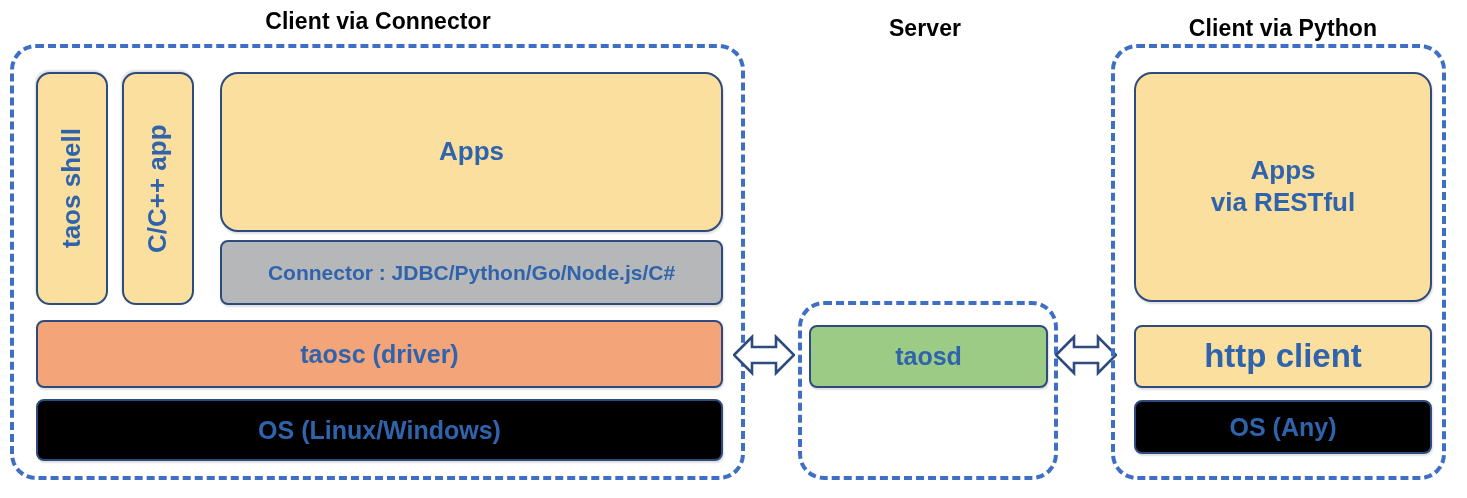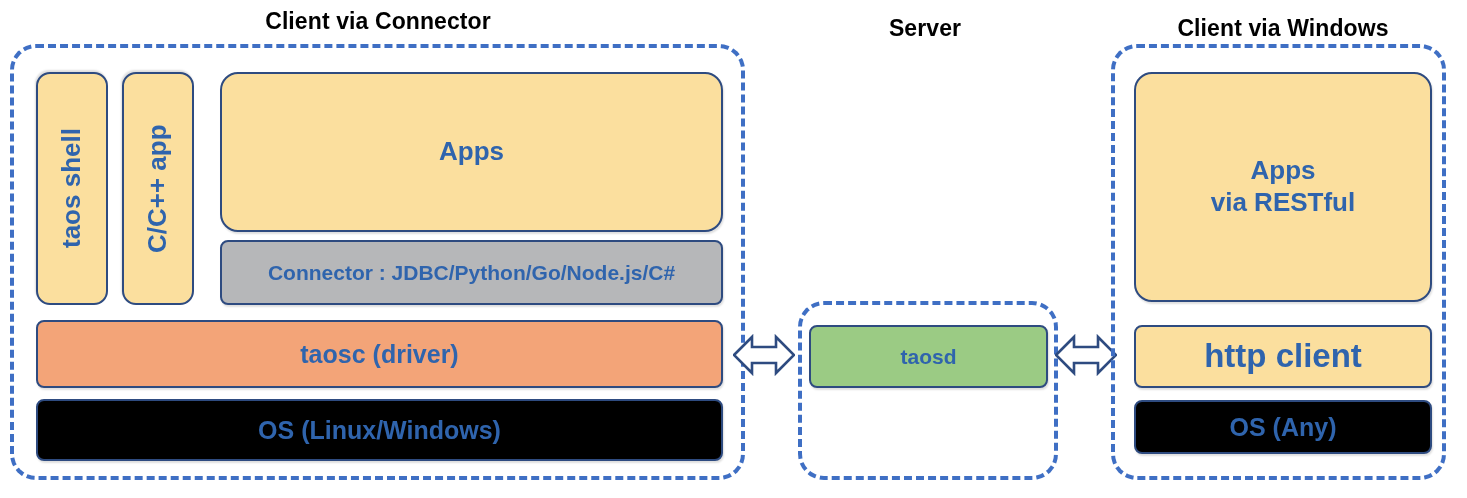--- a/index.html
+++ b/index.html
@@ -79,21 +79,21 @@
 </style>
 </head>
 <body>
 
 <div id="diagram">
 
   <div class="caption" style="left:378px; top:8px;">Client via Connector</div>
 
   <div class="caption" style="left:925px; top:15px;text-align:center;">Server</div>
 
-  <div class="caption" style="left:1283px; top:15px;">Client via Windows</div>
+  <div class="caption" style="left:1283px; top:15px;">Client via Python</div>
 
   <div class="group" style="left:10px; top:44px; width:735px; height:436px;"></div>
 
   <div class="node yellow vertical" style="left:36px; top:72px; width:72px; height:233px; font-size:26px;">taos shell</div>
 
   <div class="node yellow vertical" style="left:122px; top:72px; width:72px; height:233px; font-size:26px;">C/C++ app</div>
 
   <div class="node yellow" style="left:220px; top:72px; width:503px; height:160px; font-size:26px; border-radius:18px;">Apps</div>
 
   <div class="node gray" style="left:220px; top:240px; width:503px; height:65px; font-size:21px;">Connector : JDBC/Python/Go/Node.js/C#</div>
@@ -101,21 +101,21 @@
   <div class="node orange" style="left:36px; top:320px; width:687px; height:68px; font-size:25px;text-align:center;">taosc (driver)</div>
 
   <div class="node blue" style="left:36px; top:399px; width:687px; height:62px; font-size:25px;">OS (Linux/Windows)</div>
 
   <svg class="arrow" style="left:733px; top:330px;" width="62" height="50" viewBox="0 0 62 50">
     <polygon points="1,25 19,7 19,17 43,17 43,7 61,25 43,43 43,33 19,33 19,43" fill="#ffffff" stroke="#2e4b80" stroke-width="2.6" stroke-linejoin="miter"></polygon>
   </svg>
 
   <div class="group" style="left:798px; top:301px; width:260px; height:179px;"></div>
 
-  <div class="node green" style="left:809px; top:325px; width:239px; height:63px; font-size:21px;">taosd</div>
+  <div class="node green" style="left:809px; top:325px; width:239px; height:63px; font-size:25px;">taosd</div>
 
 
   <svg class="arrow" style="left:1055px; top:330px;" width="62" height="50" viewBox="0 0 62 50">
     <polygon points="1,25 19,7 19,17 43,17 43,7 61,25 43,43 43,33 19,33 19,43" fill="#ffffff" stroke="#2e4b80" stroke-width="2.6" stroke-linejoin="miter"></polygon>
   </svg>
 
   <div class="group" style="left:1111px; top:44px; width:335px; height:436px;"></div>
 
   <div class="node yellow" style="left:1134px; top:72px; width:298px; height:230px; font-size:26px; border-radius:18px;">Apps
 via RESTful</div>

